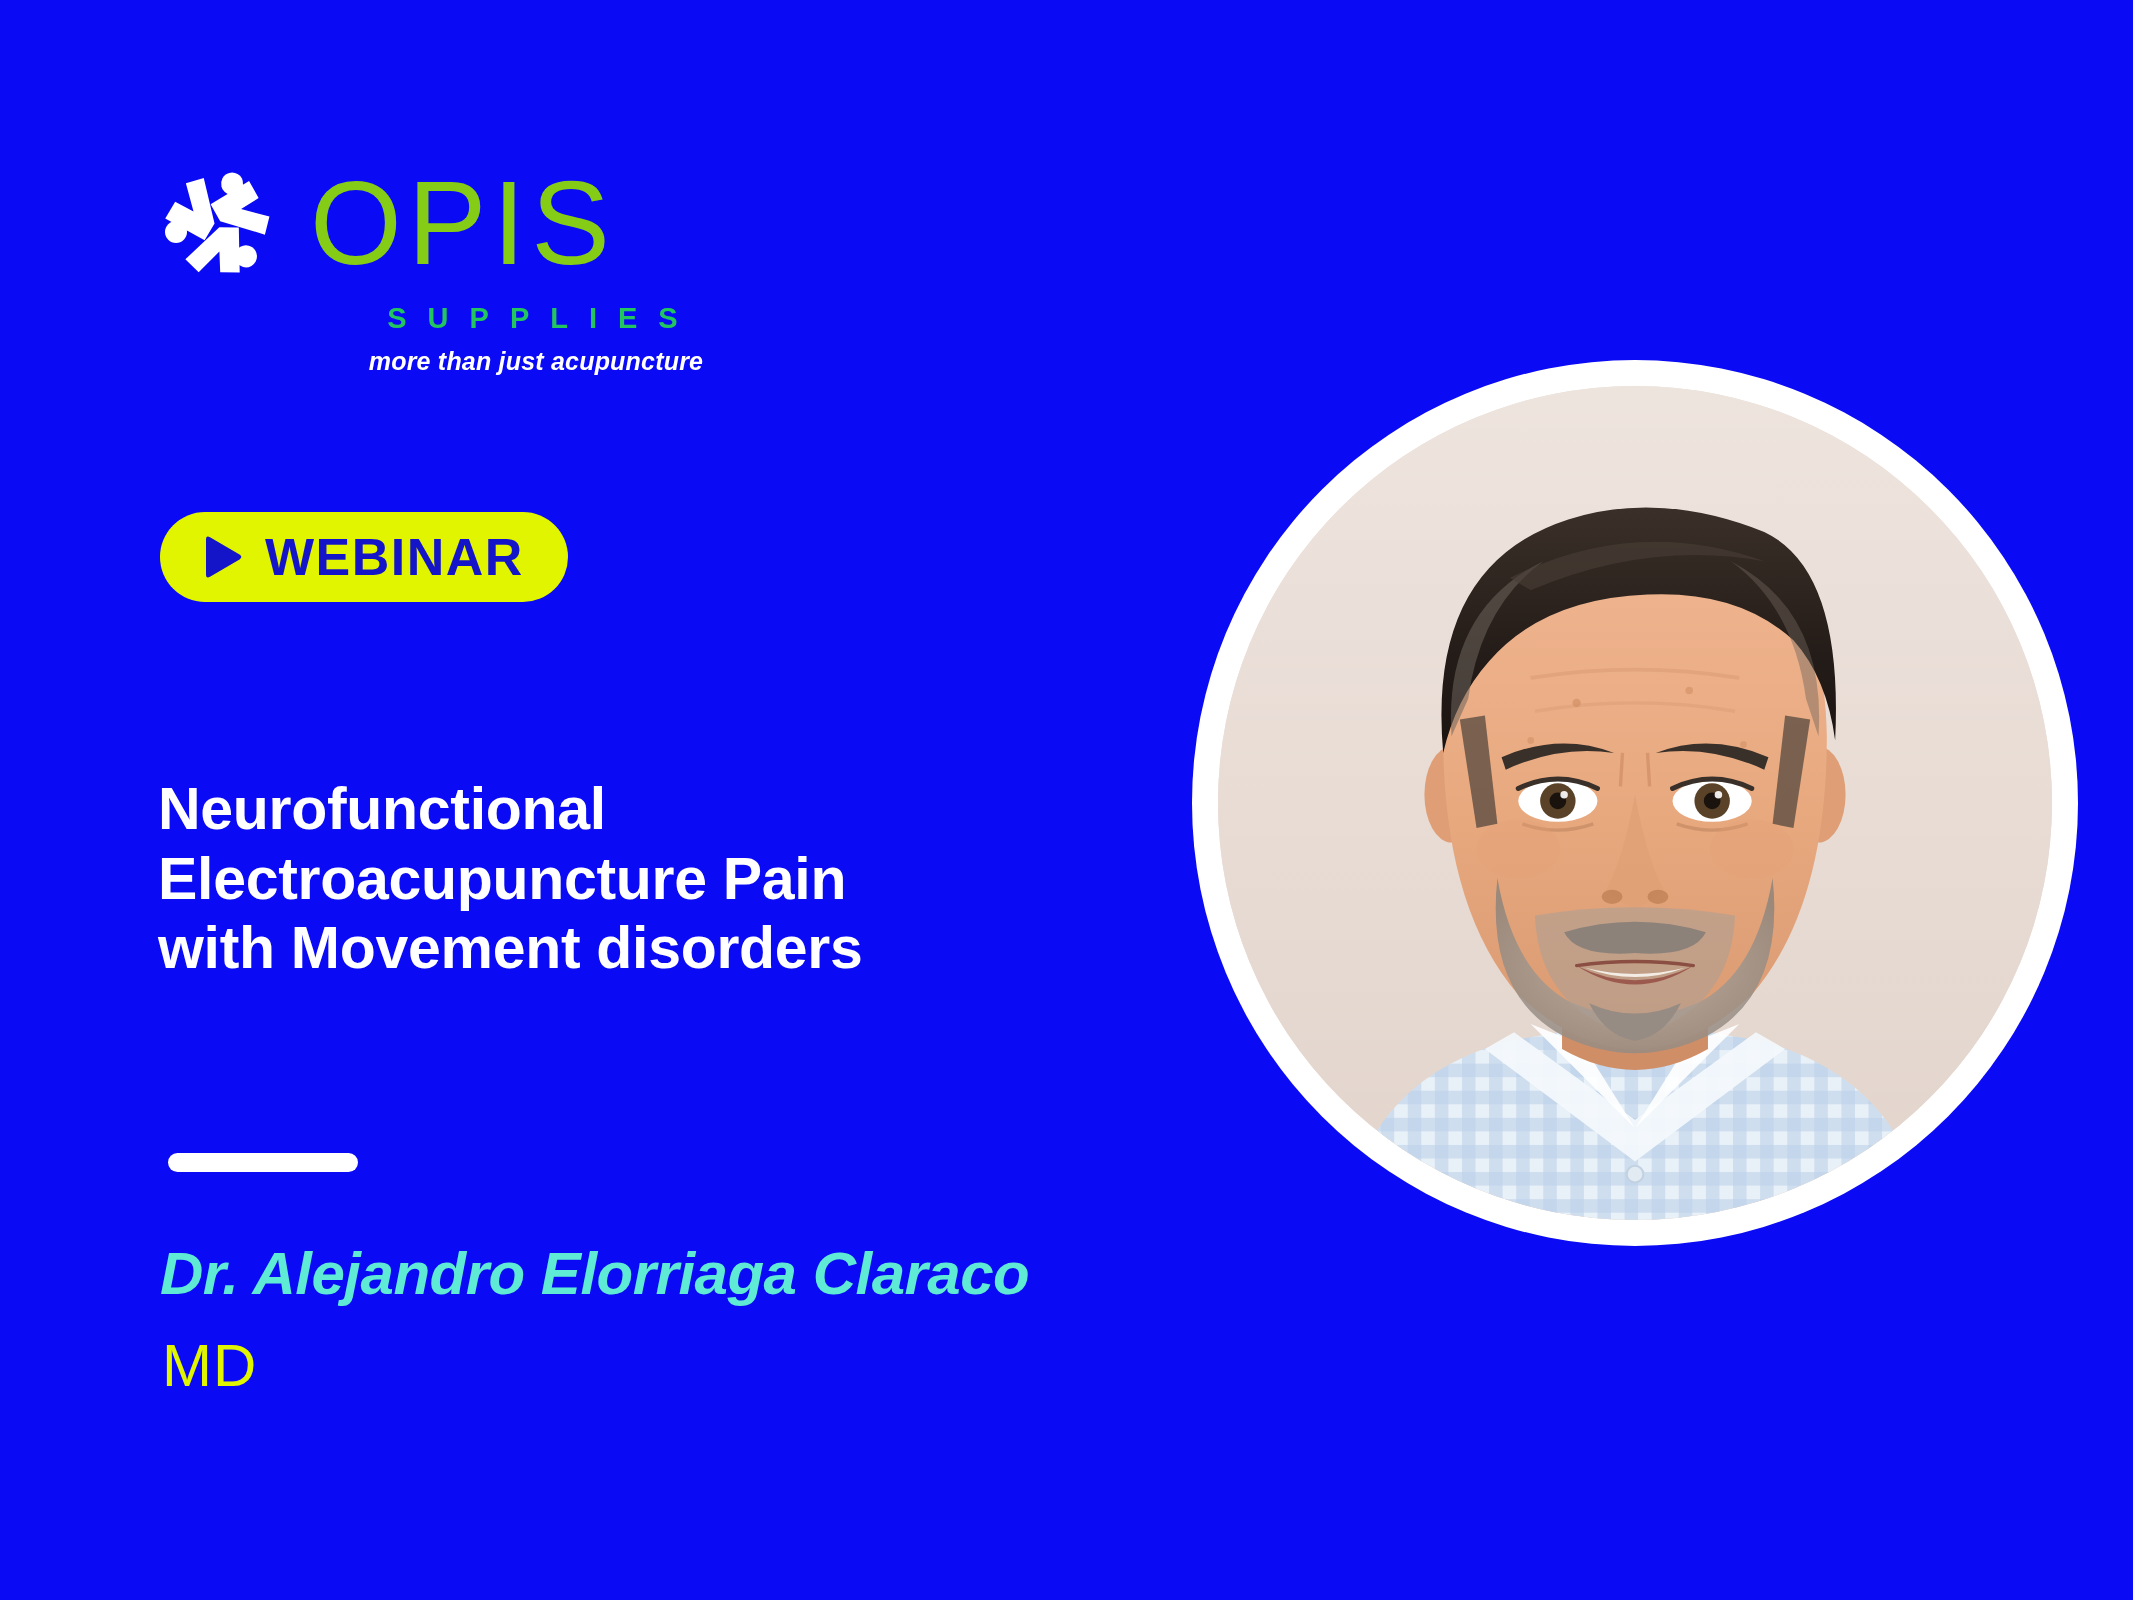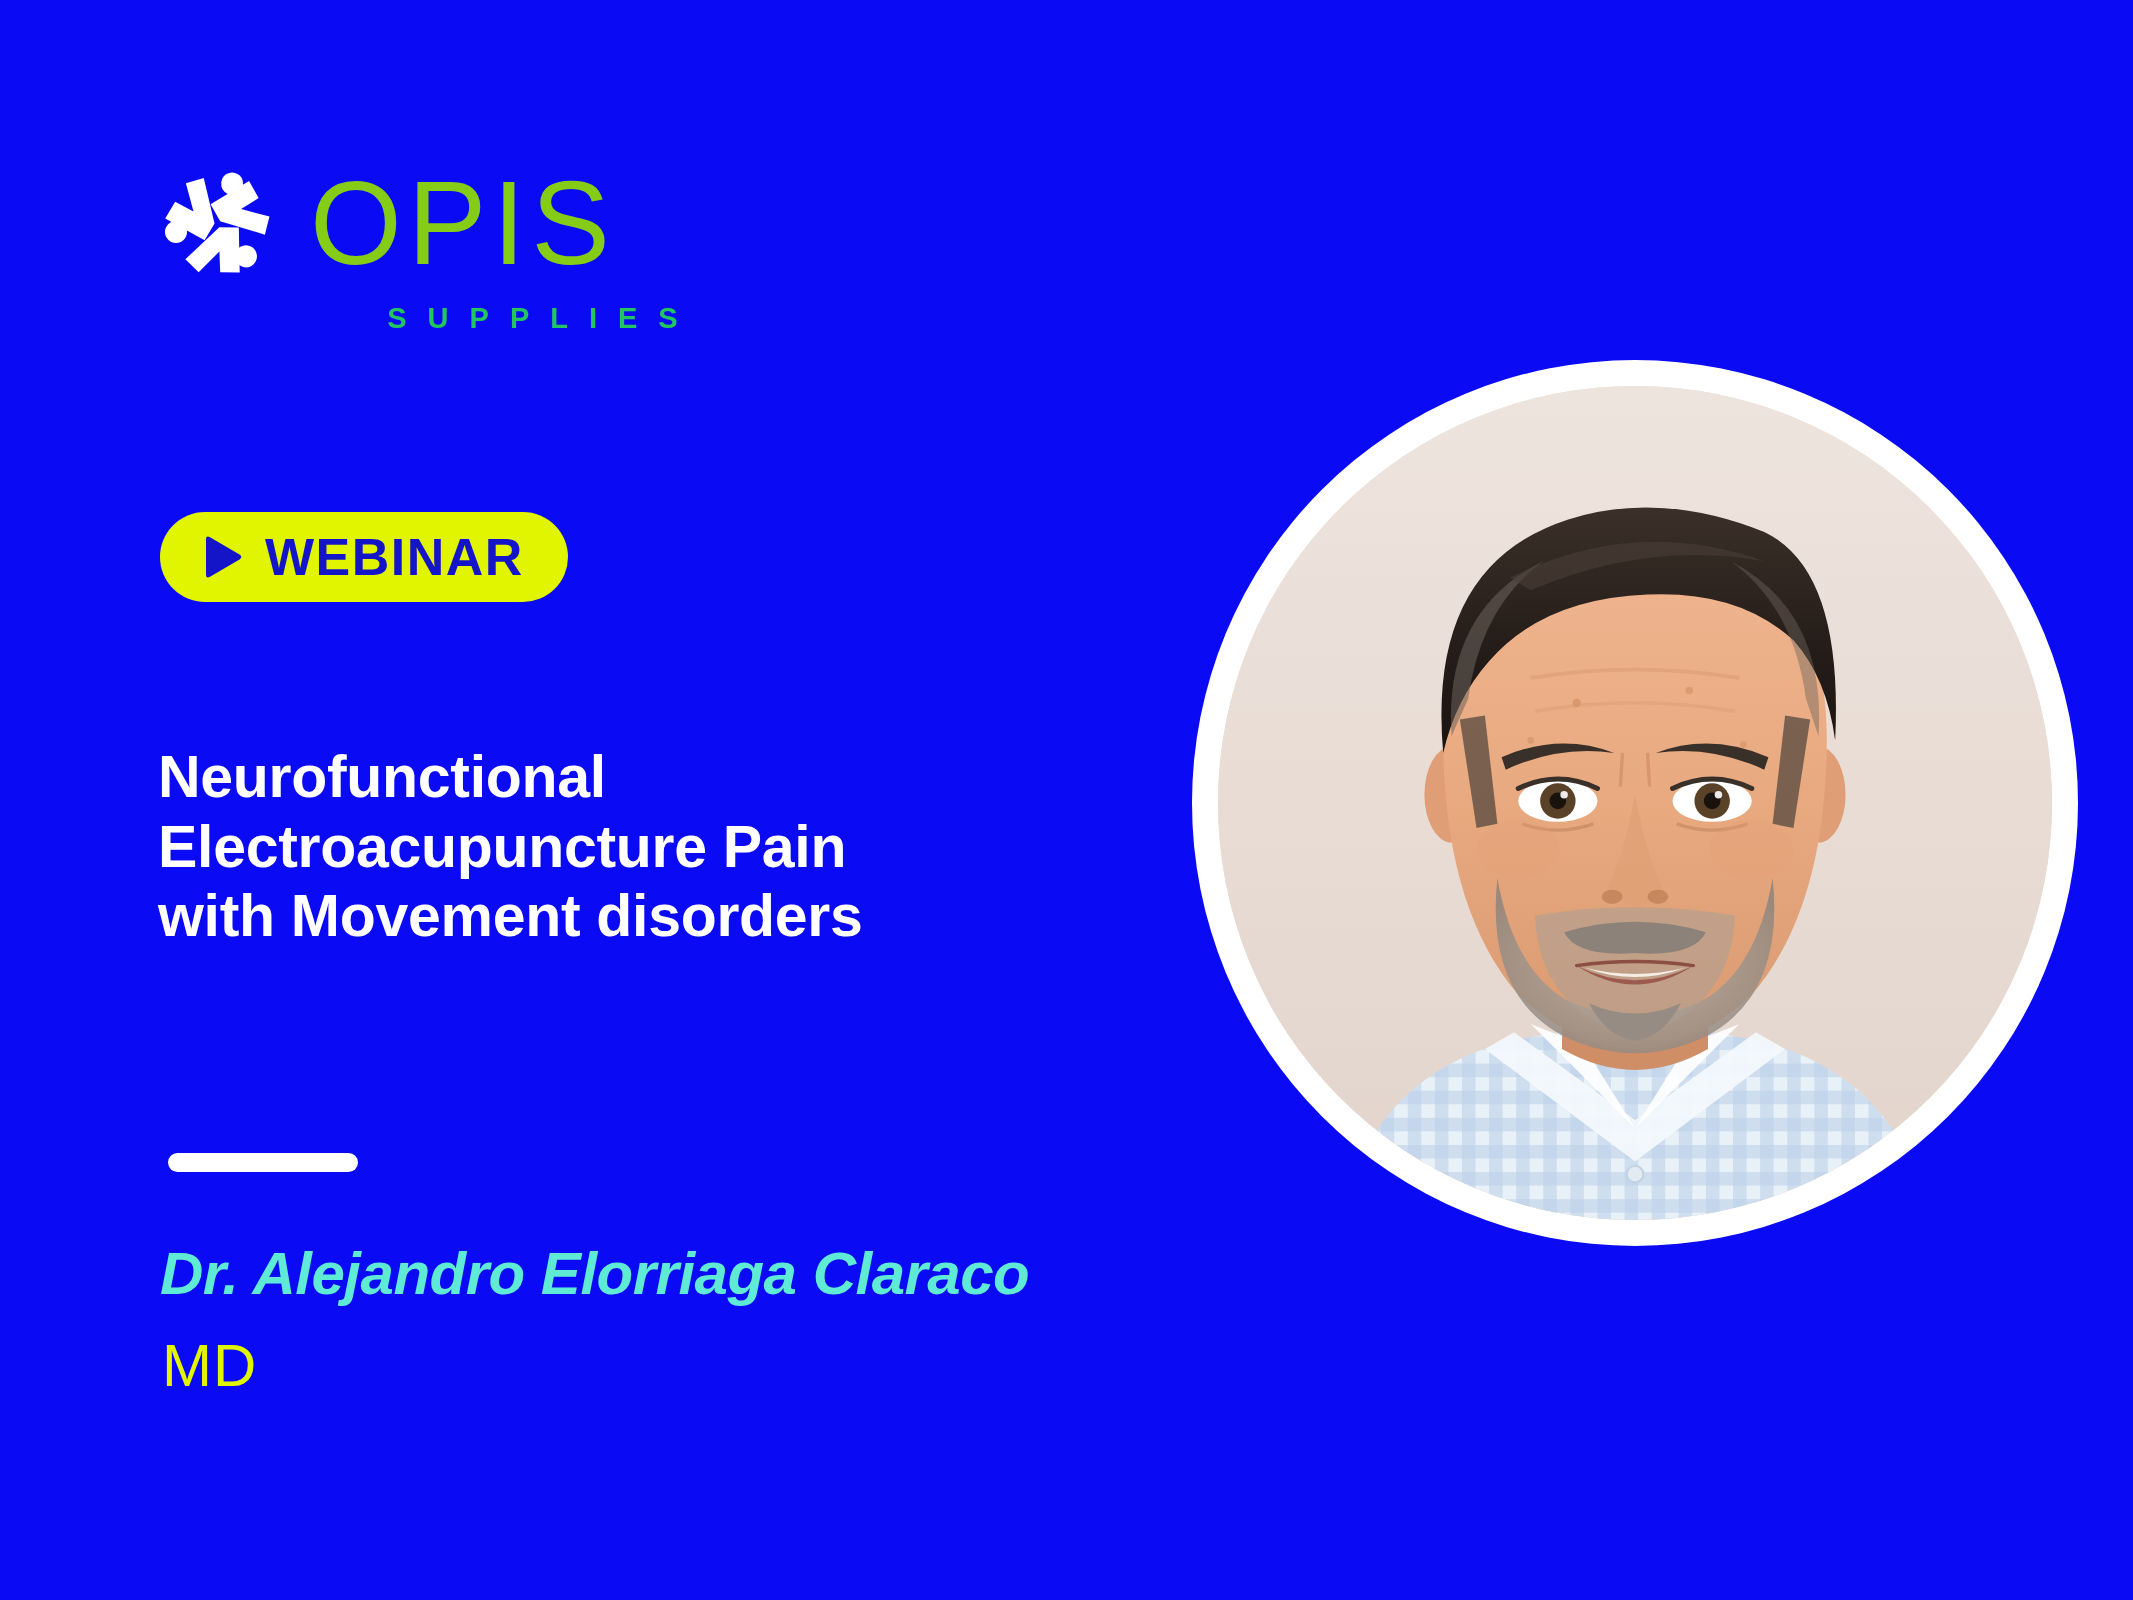--- a/index.html
+++ b/index.html
@@ -110,21 +110,21 @@
     font-weight: 700;
     font-style: italic;
     color: #E1F500;
     letter-spacing: 0.5px;
     line-height: 1;
   }
 
   .title {
     position: absolute;
     left: 158px;
-    top: 743px;
+    top: 775px;
     width: 820px;
     font-size: 59px;
     font-weight: 700;
     color: #FFFFFF;
     line-height: 1.18;
     letter-spacing: -0.3px;
   }
 
   .divider {
     position: absolute;
@@ -210,20 +210,21 @@
             <g transform="rotate(240 66 66)">
               <path d="M62.5 66 L45.5 22.5 L28.5 30 L40 57 L20.5 50 L13 68 L55 84 Z" transform="rotate(8 66 66)"></path>
               <circle cx="24" cy="74" r="11"></circle>
             </g>
           </g>
         </svg>
       </span>
       <span class="logo-wordmark">OPIS</span>
     </div>
     <div class="logo-sub">SUPPLIES</div>
+    <div class="logo-tagline">more than just acupuncture</div>
   </div>
 
   <div class="badge">
     <span class="badge-play">
       <svg viewBox="0 0 44 46" width="44" height="46" aria-hidden="true">
         <path d="M6 5.5 Q6 1 10 3.2 L39.5 20.6 Q43.2 23 39.5 25.4 L10 42.8 Q6 45 6 40.5 Z" fill="#1414C8"></path>
       </svg>
     </span>
     <span class="badge-label">WEBINAR</span>
   </div>

